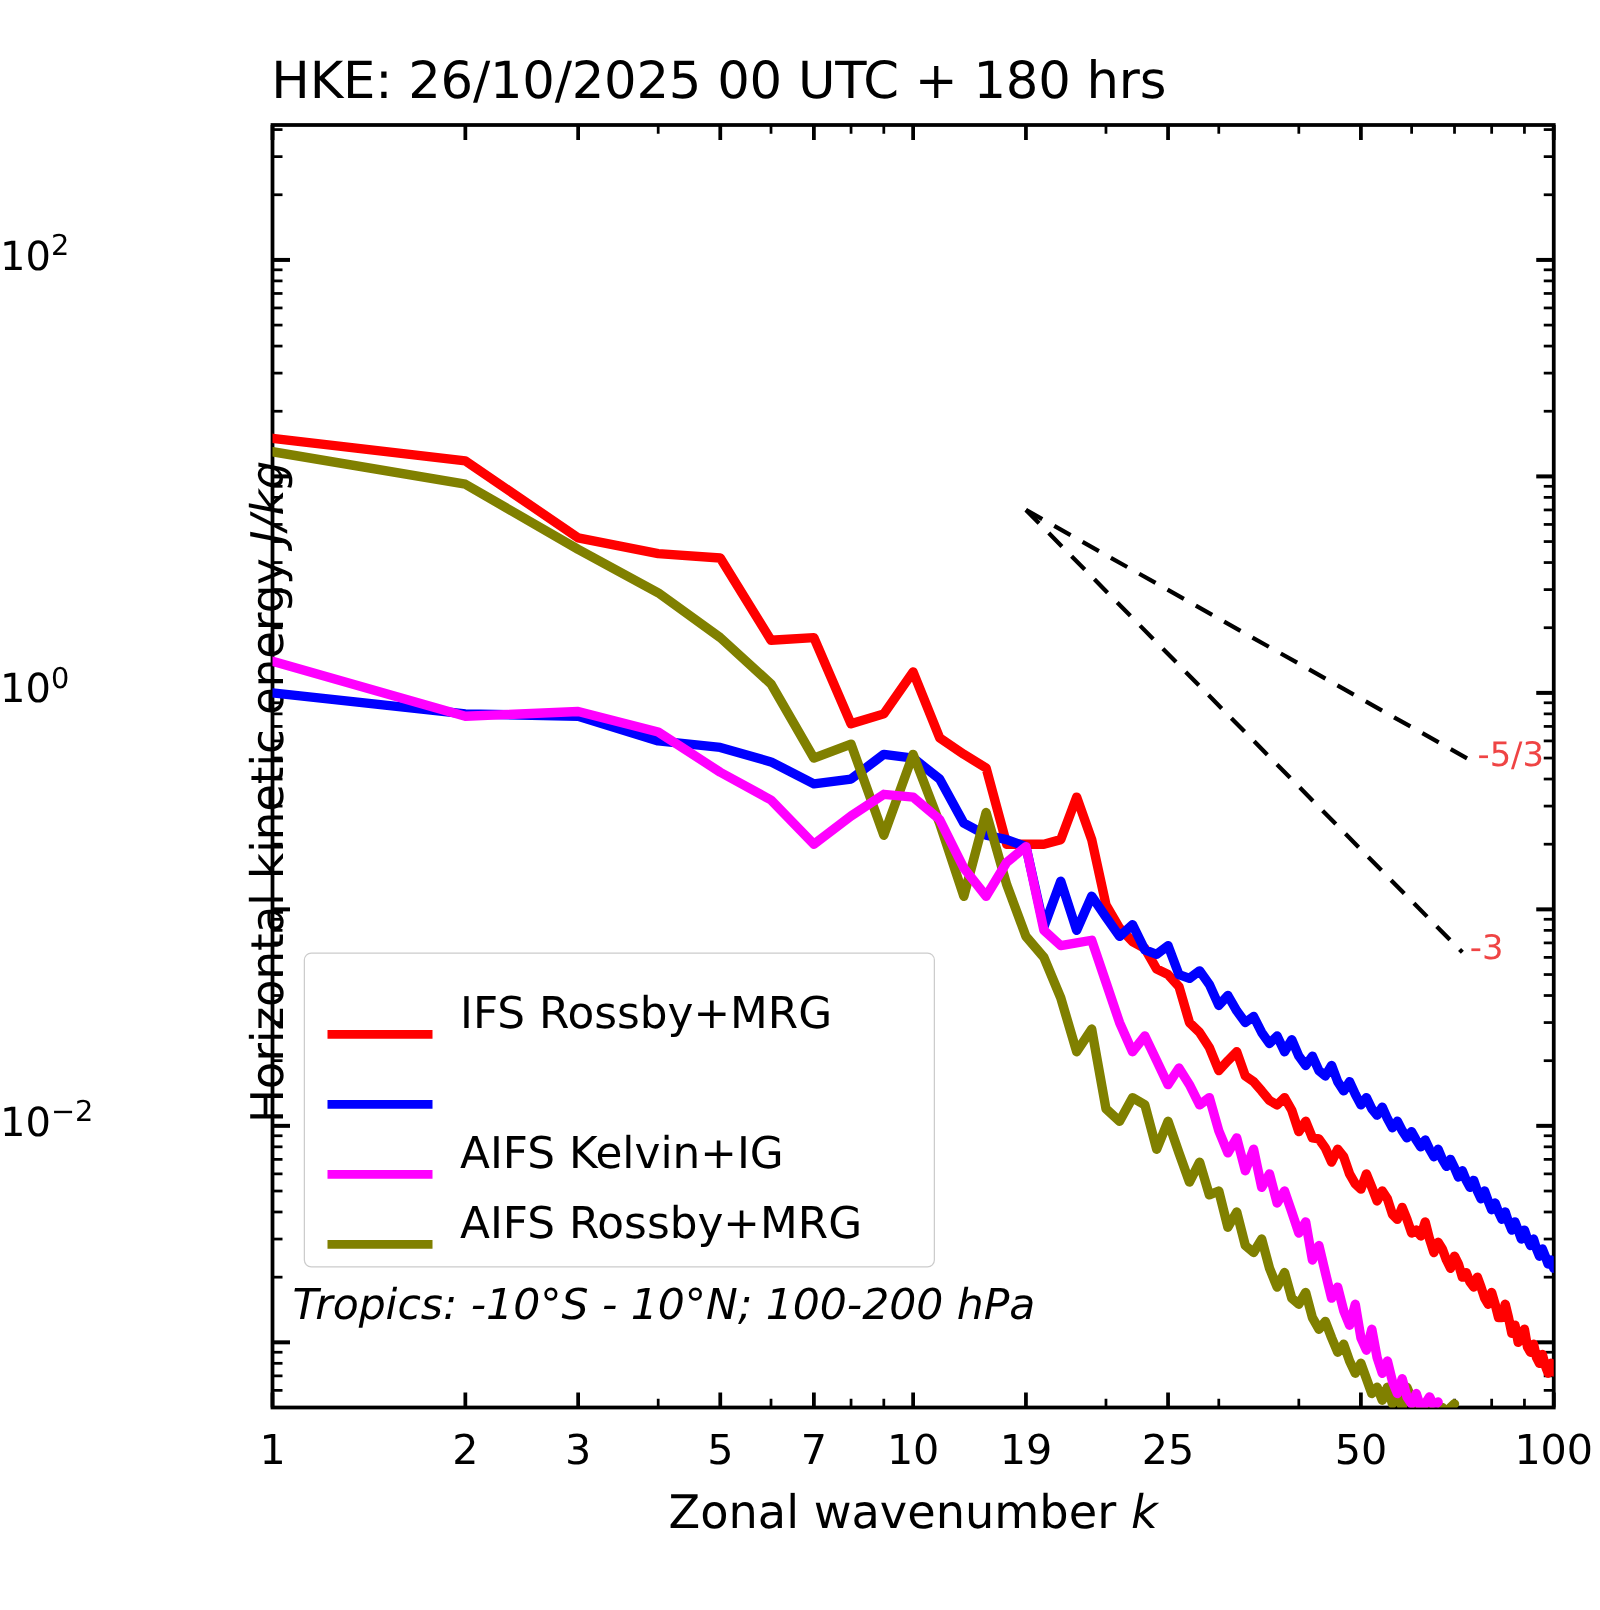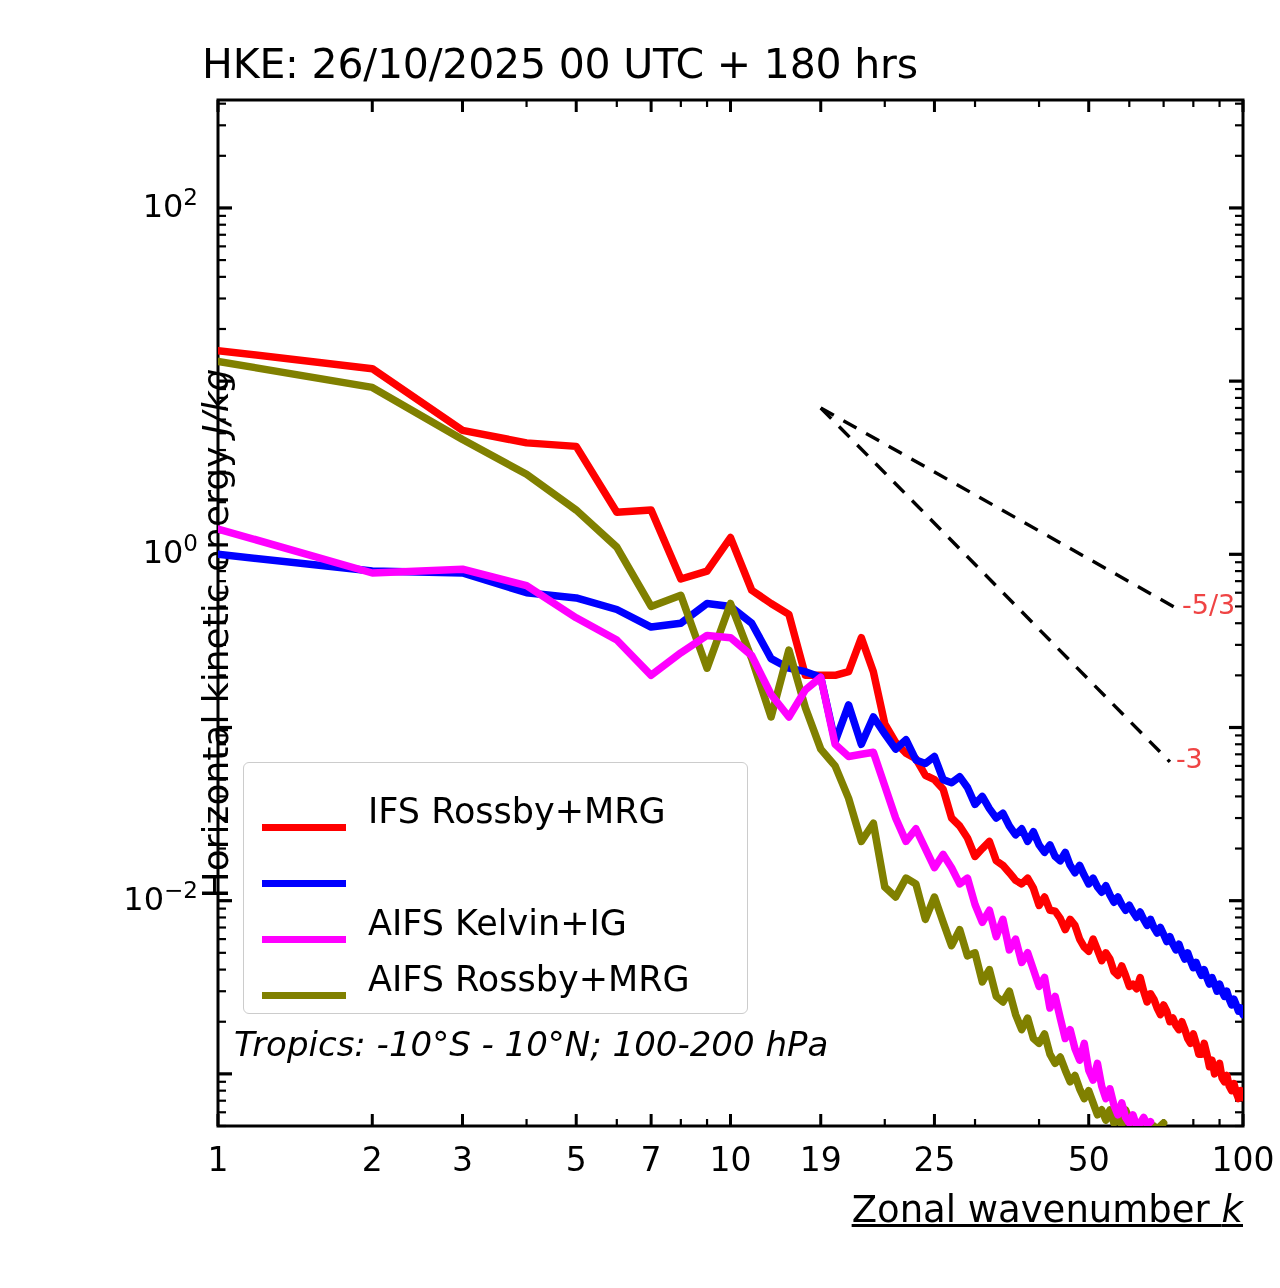--- a/index.html
+++ b/index.html
@@ -13,21 +13,21 @@
     overflow: hidden;
     position: relative;
   }
   #figure {
     position: absolute;
     left: 0; top: 0;
     width: 1280px; height: 1288px;
   }
   #plot-title {
     position: absolute;
-    left: 0; top: 40px;
+    left: 15px; top: 40px;
     width: 1120px;
     text-align: center;
     font-size: 41px;
     color: #000;
     font-family: "DejaVu Sans", sans-serif;
     letter-spacing: -0.2px;
   }
   #ylabel {
     position: absolute;
     left: -300px; top: 613px;
@@ -36,30 +36,29 @@
     transform: rotate(-90deg);
     font-size: 36px;
     color: #000;
     white-space: nowrap;
   }
   #ylabel i { font-style: italic; }
   #xlabel {
     position: absolute;
     left: 218px; top: 1188px;
     width: 1025px;
-    text-align: right;
+    text-align: center;
     font-size: 37px;
     color: #000;
-    text-decoration: underline;
   }
   #xlabel i { font-style: italic; }
   .ytick-label {
     position: absolute;
     right: 0;
-    text-align: right;
+    text-align: left;
     font-size: 32px;
     color: #000;
     white-space: nowrap;
   }
   .ytick-label sup { font-size: 0.72em; vertical-align: super; }
   .xtick-label {
     position: absolute;
     text-align: center;
     font-size: 33px;
     color: #000;

